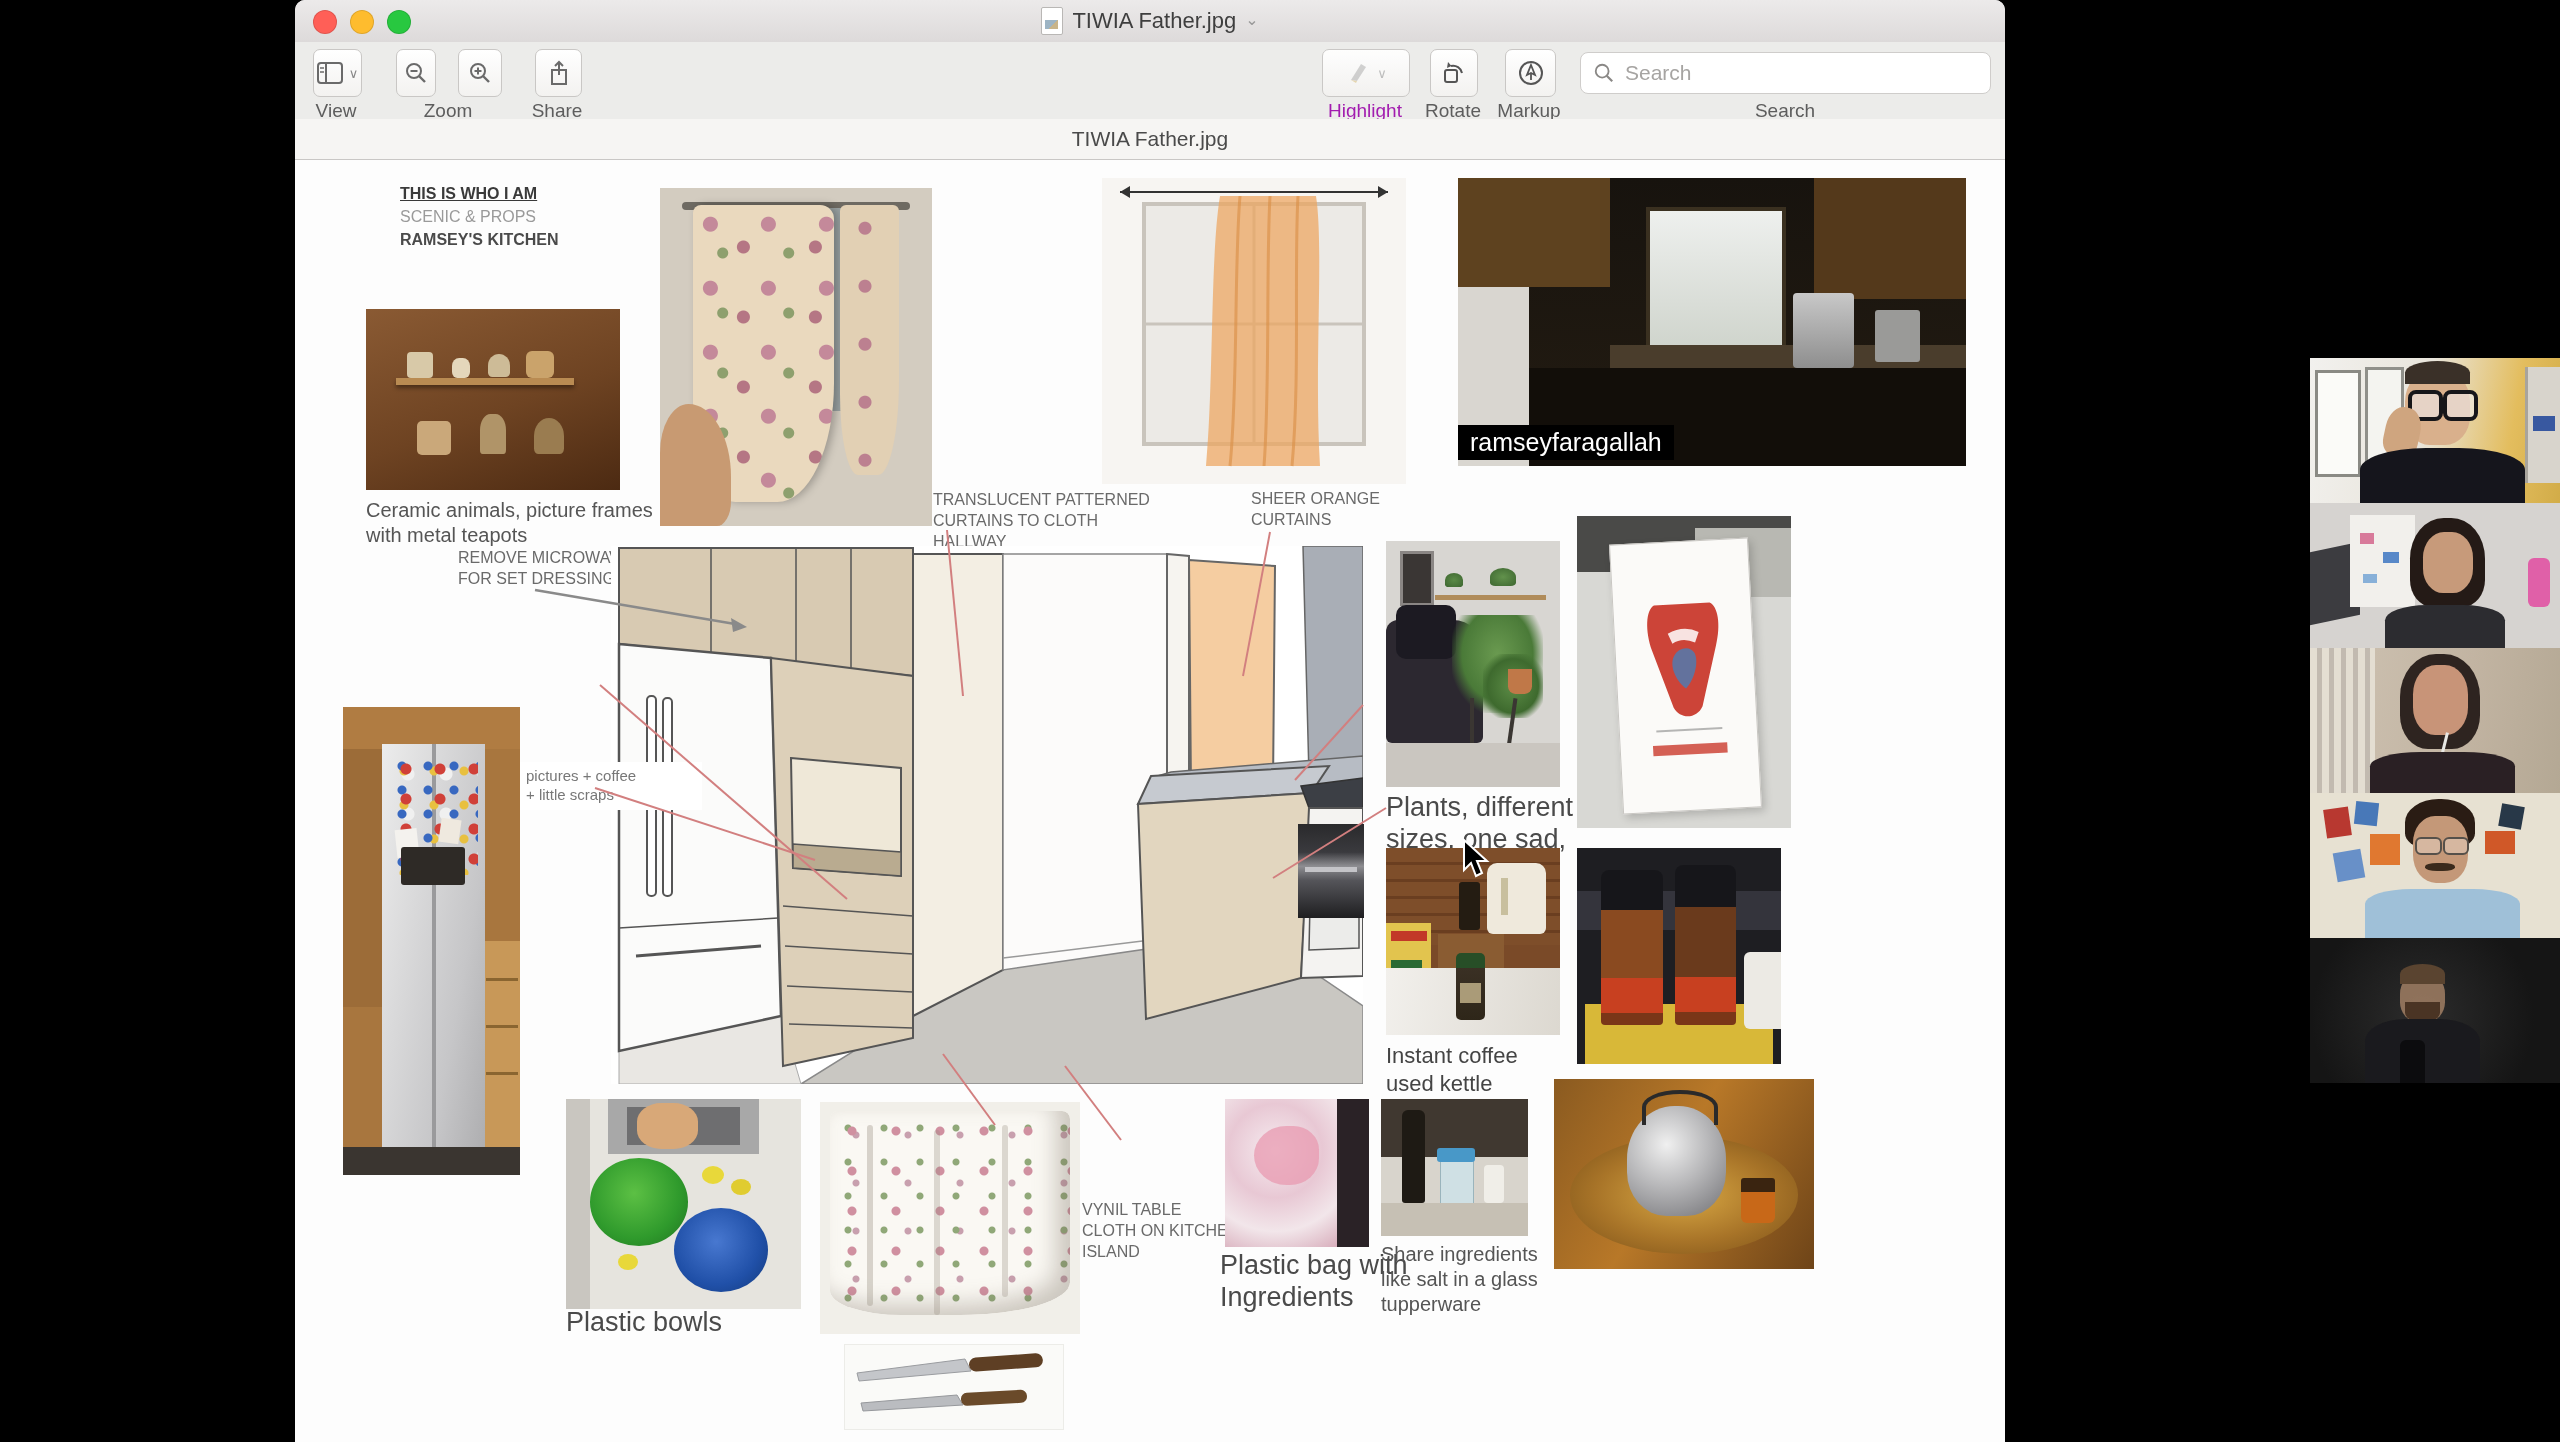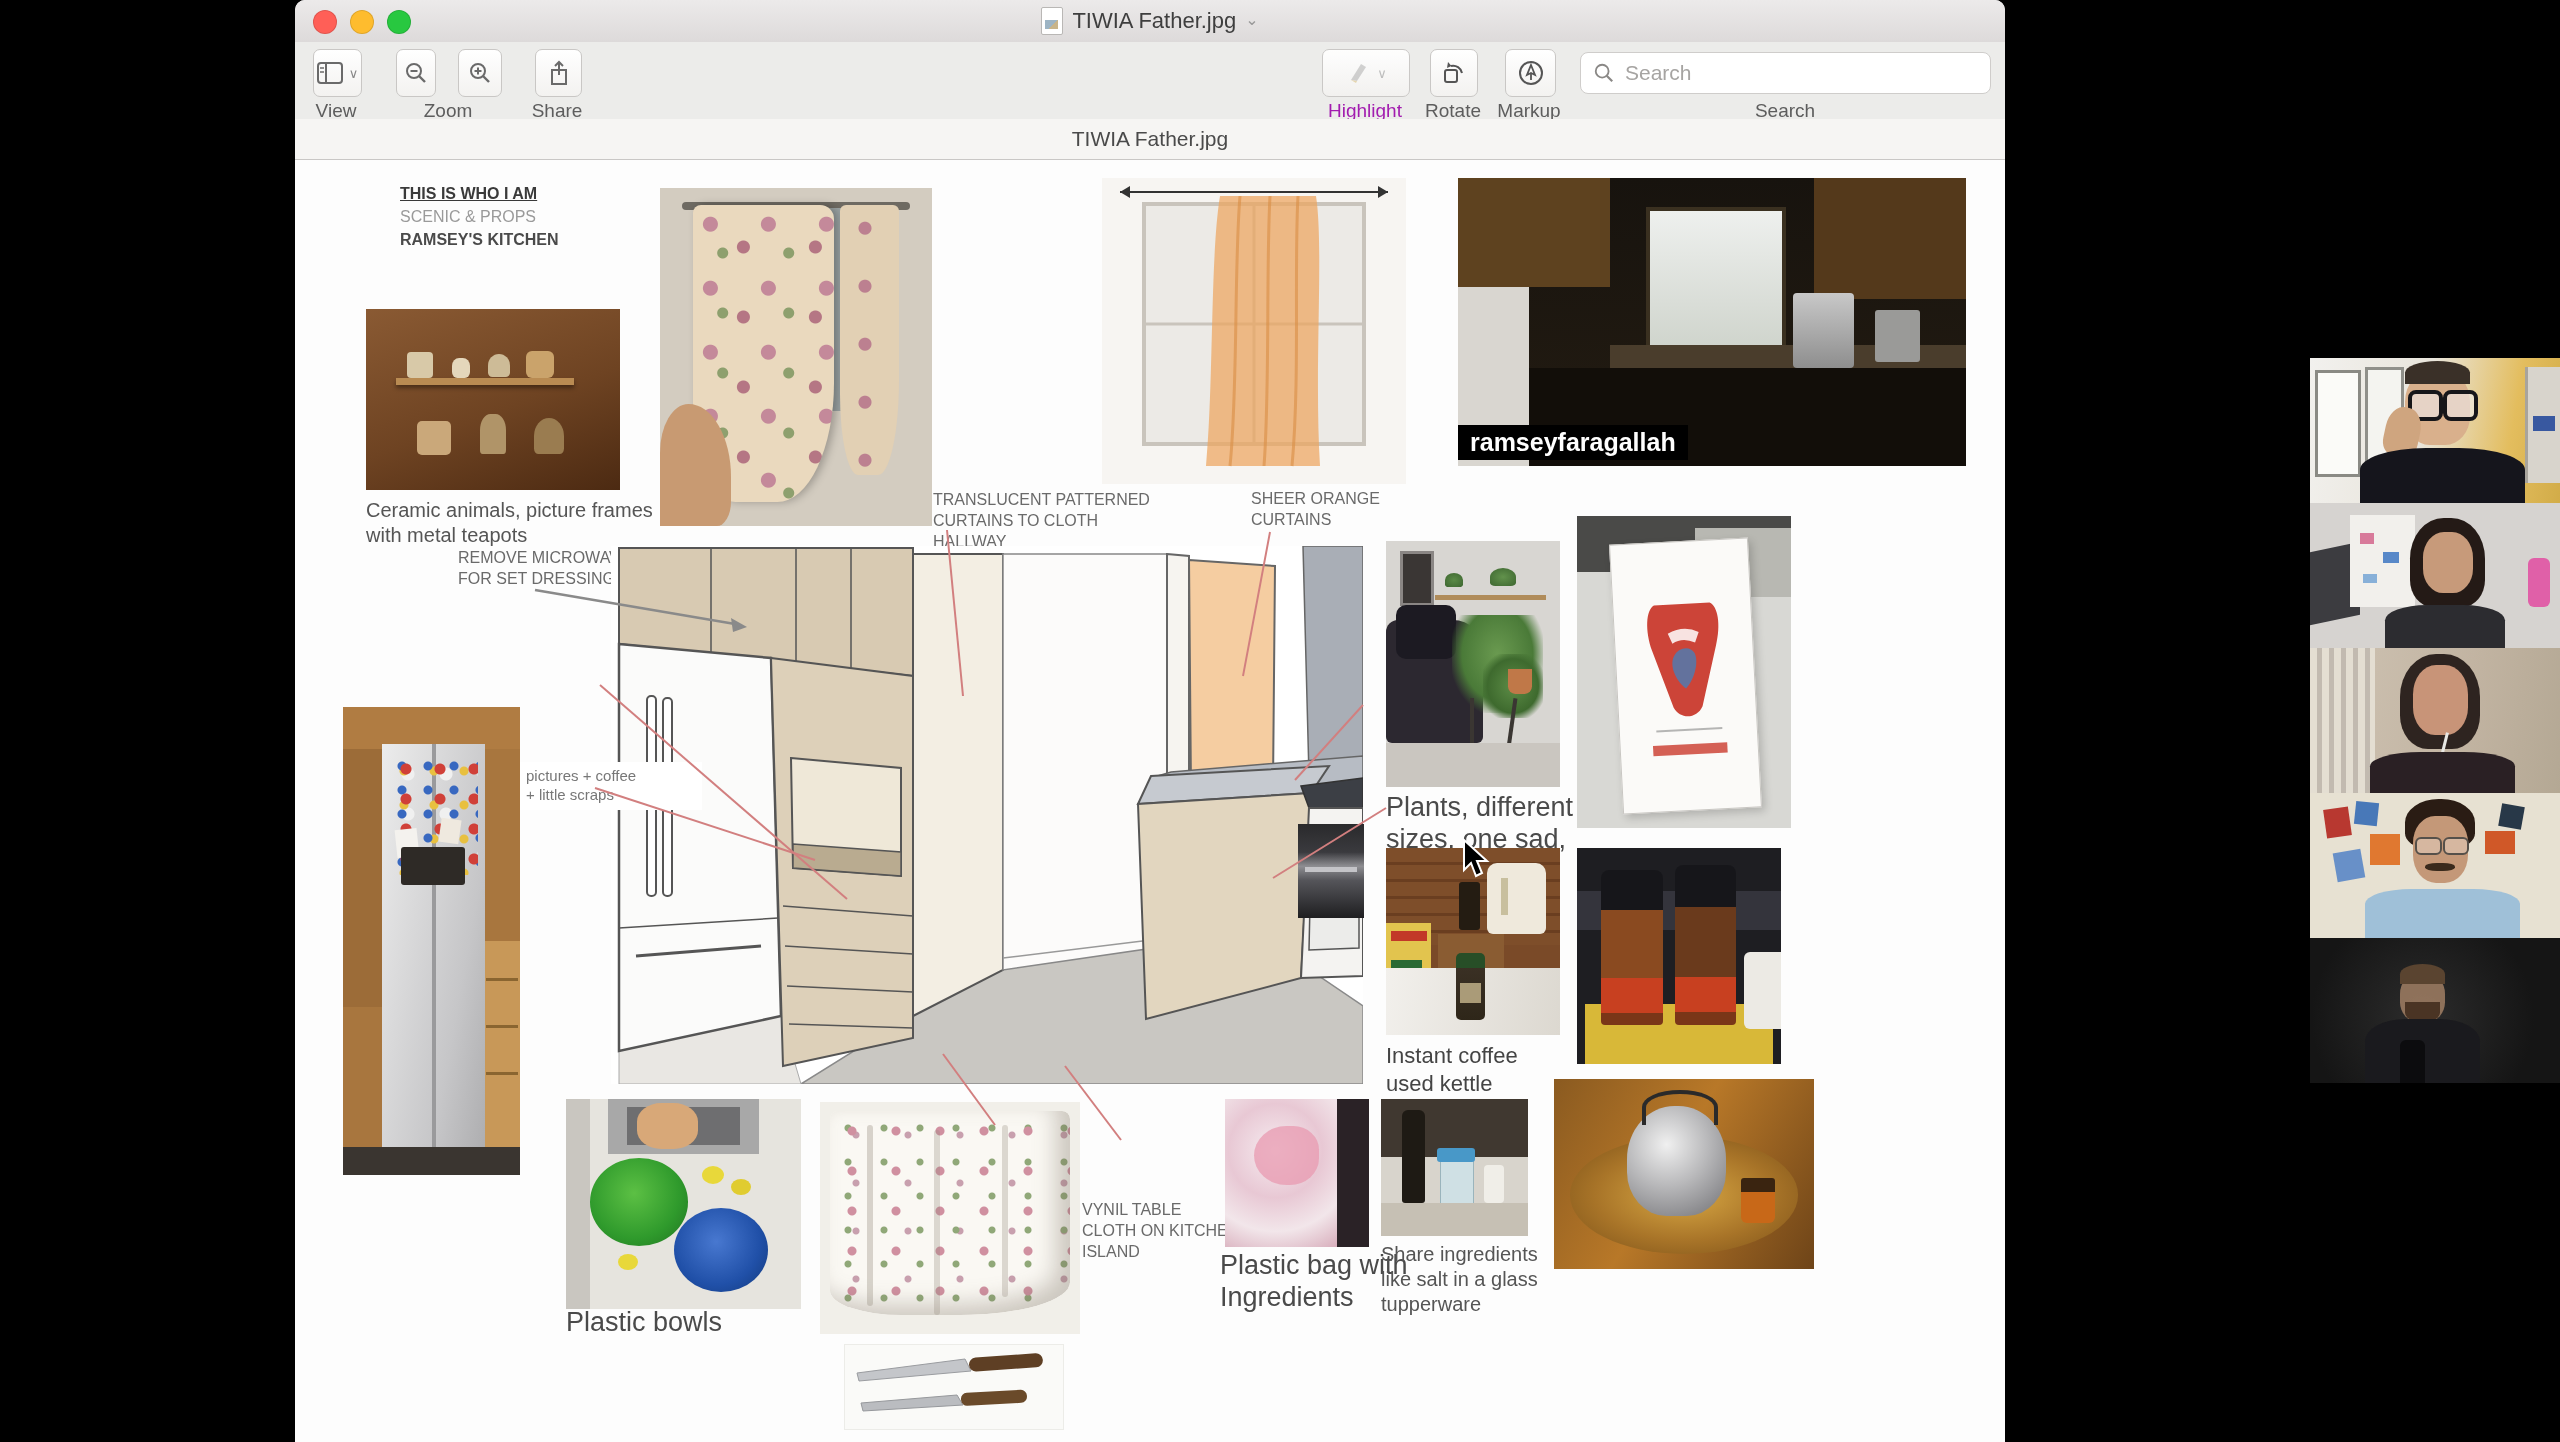--- a/index.html
+++ b/index.html
@@ -46,21 +46,21 @@
   .hdr .l3{font-weight:bold;color:#4a4a4a;}
   .caption{position:absolute;white-space:pre-line;}
   .cap-sm{font-size:16px;color:#6a6a6a;line-height:1.3;}
   .cap-md{font-size:20px;color:#555;line-height:1.25;}
   .cap-lg{font-size:27px;color:#4a4a4a;line-height:1.18;}
   .cap-xs{font-size:15px;color:#777;line-height:1.25;}
 
   .photo{position:absolute;overflow:hidden;}
 
   
-  .nametag{position:absolute;left:0;bottom:6px;background:#000;color:#fff;font-weight:bold;
+  .nametag{position:absolute;left:0;bottom:6px;background:#000;color:#fff;font-weight:normal;
     font-size:25px;padding:3px 12px;}
 
   
   .vtile{position:absolute;left:2310px;width:250px;height:145px;overflow:hidden;background:#222;}
 
   .cursor{position:absolute;left:1462px;top:838px;width:30px;height:42px;z-index:50;}
 </style>
 </head>
 <body>
 

